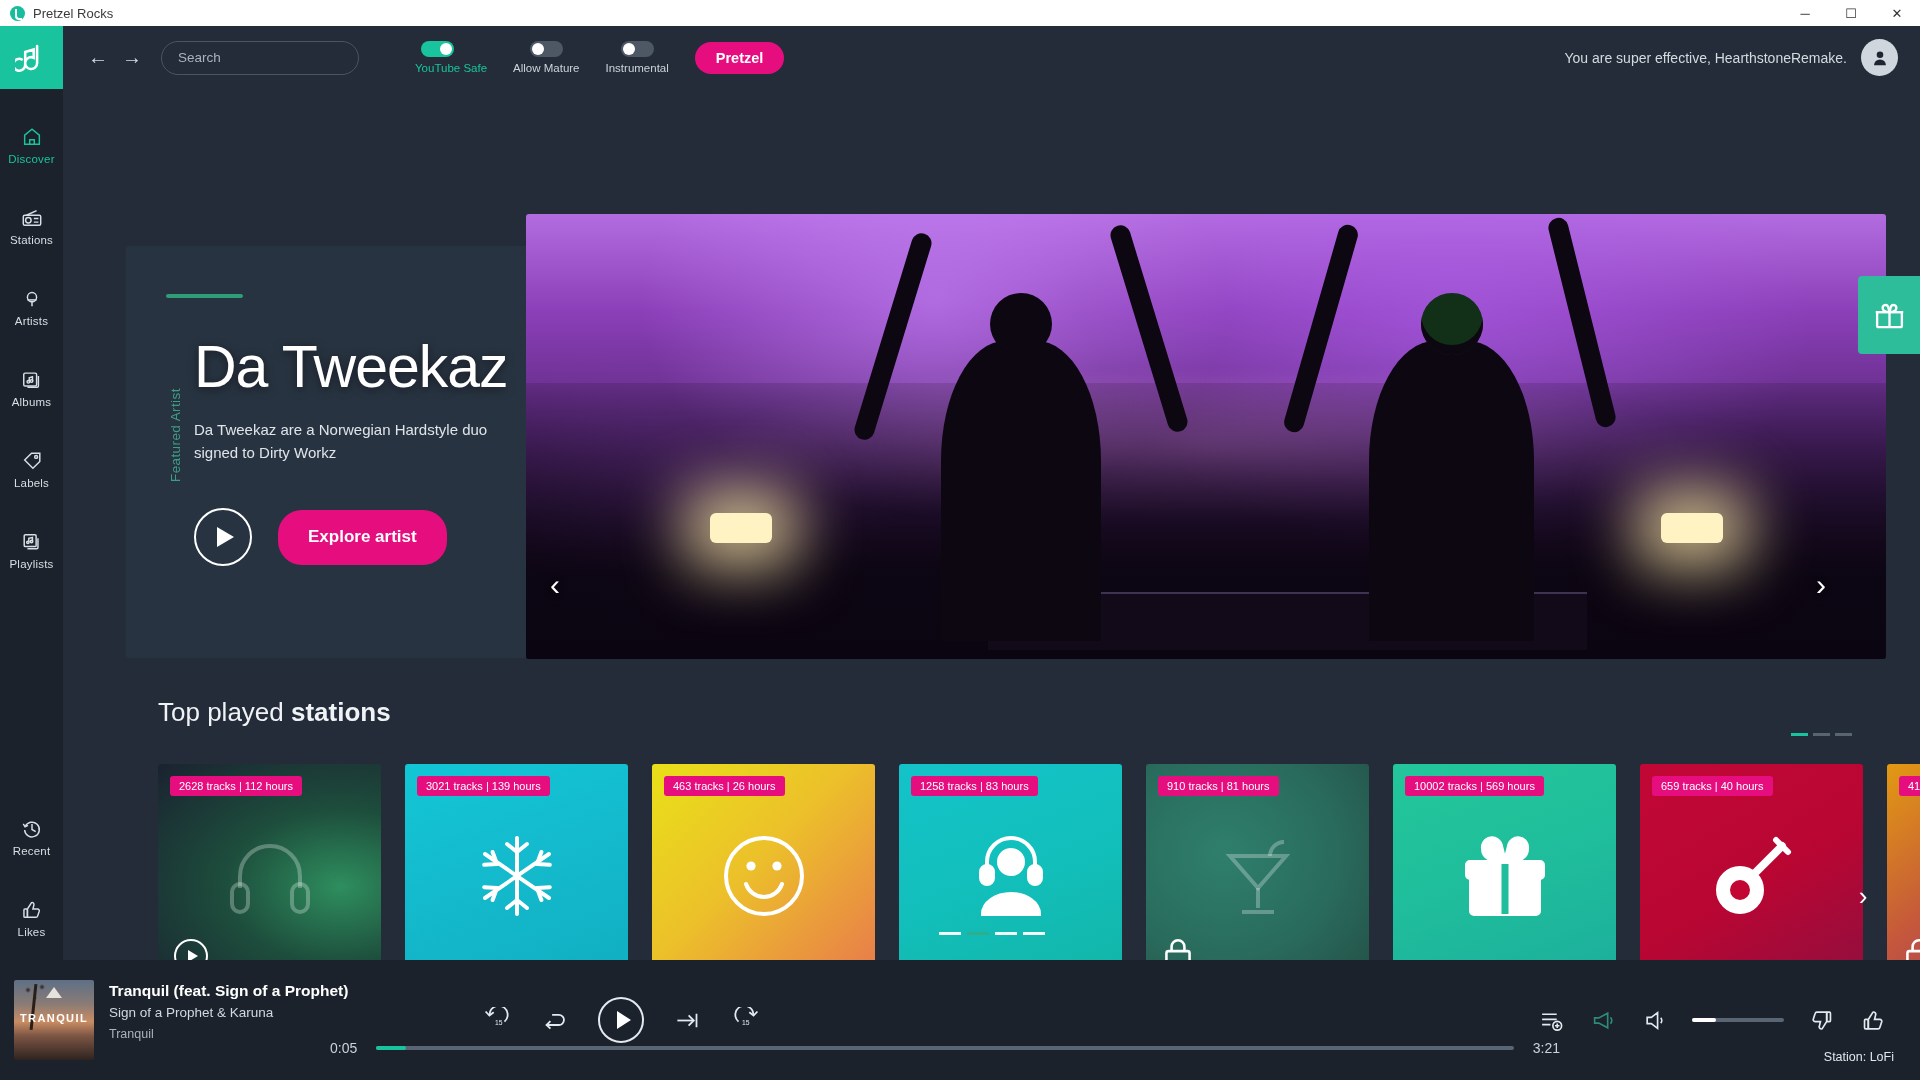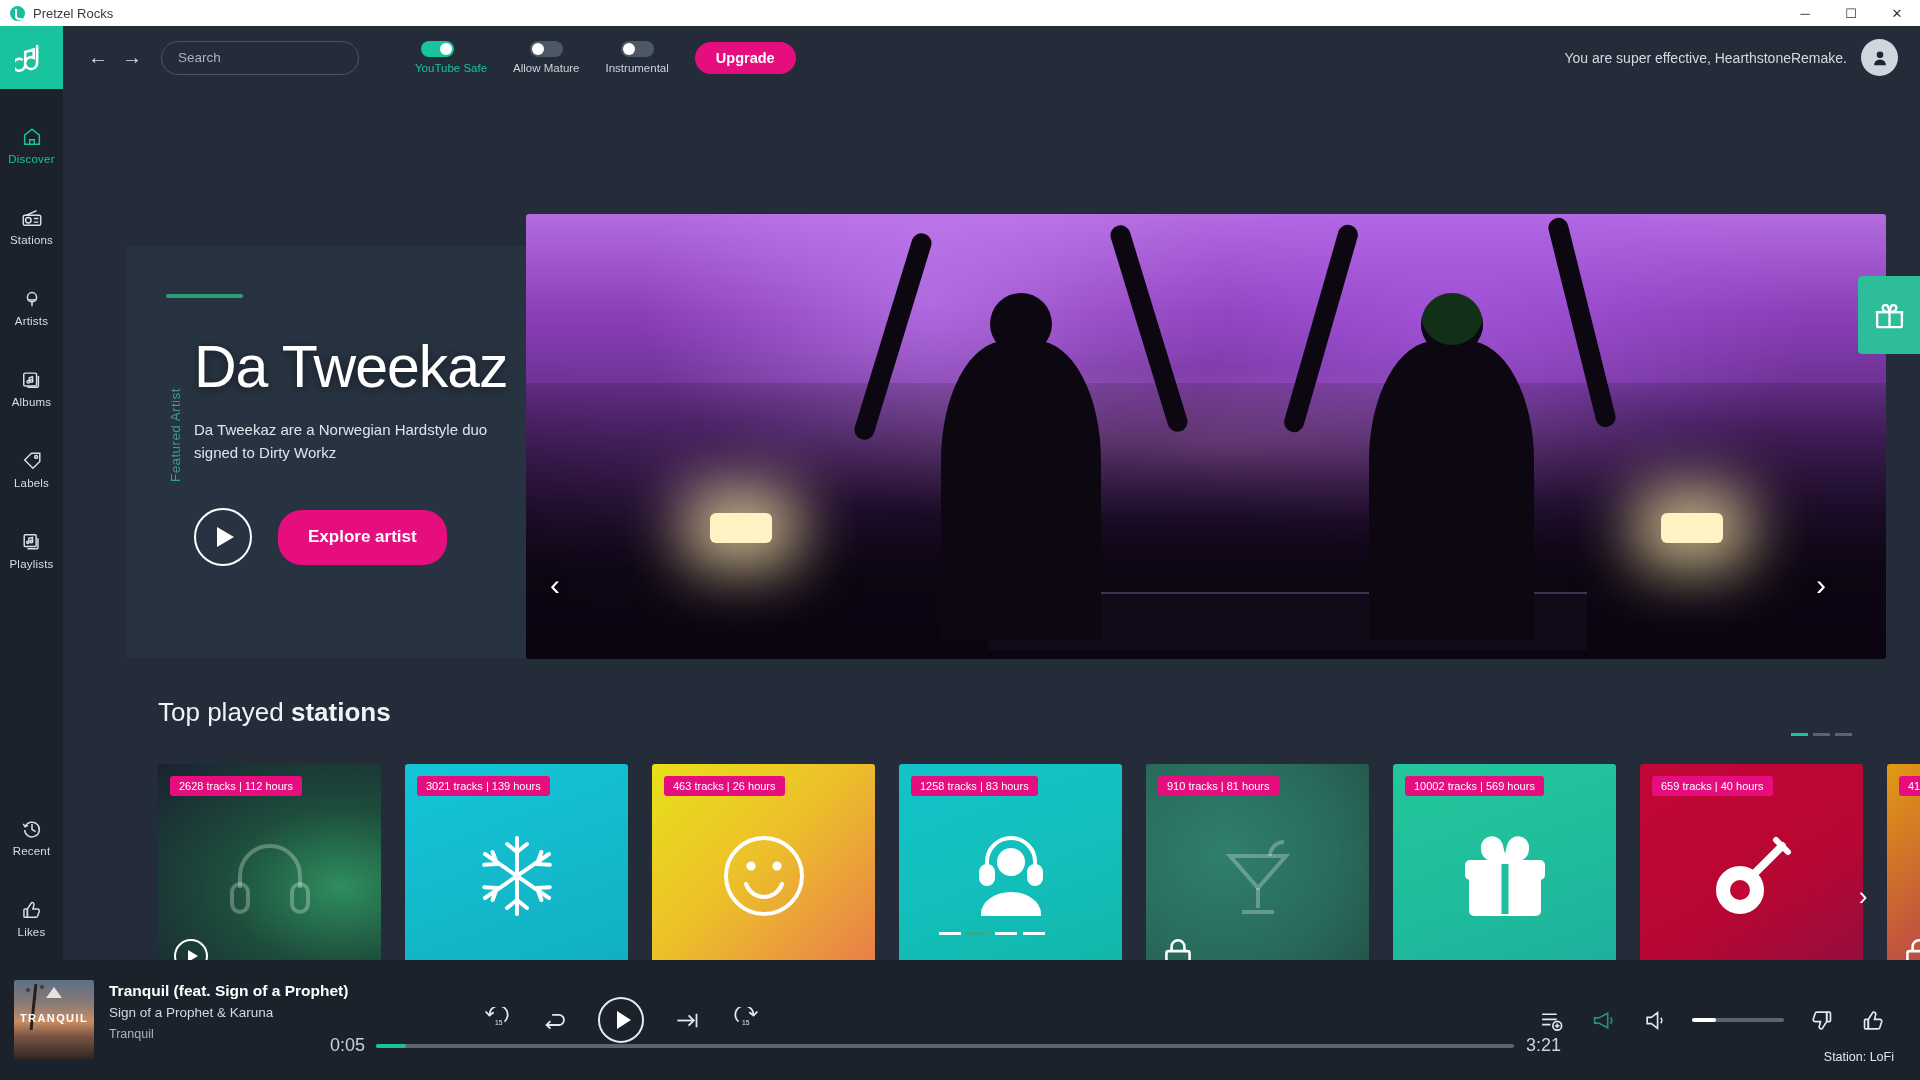--- a/index.html
+++ b/index.html
@@ -289,21 +289,21 @@
     cursor: pointer;
   }
   .pbtn svg { width: 27px; height: 27px; stroke: #e4e9ef; fill: none; stroke-width: 1.6; }
   .pbtn.big { width: 46px; height: 46px; border: 2px solid #e4e9ef; border-radius: 50%; }
   .pbtn.big .t {
     width: 0; height: 0; border-left: 14px solid #fff;
     border-top: 9px solid transparent; border-bottom: 9px solid transparent; margin-left: 5px;
   }
 
   .seek { position: absolute; left: 330px; right: 360px; bottom: 24px; display: flex; align-items: center; gap: 12px;}
-  .seek .t { font-size: 18px; color: #cbd2da; width: 34px; }
+  .seek .t { font-size: 14px; color: #cbd2da; width: 34px; }
   .seek .t.r { text-align: right; }
   .seek .bar { flex: 1; height: 4px; background: #5a6573; border-radius: 2px; position: relative; }
   .seek .bar .fill { position: absolute; left: 0; top: 0; bottom: 0; width: 2.6%; background: #19c39d; border-radius: 2px;}
 
   .pright { margin-left: auto; display: flex; align-items: center; gap: 22px; padding-right: 6px;}
   .pright .ic { width: 30px; height: 30px; display: flex; align-items: center; justify-content: center; cursor: pointer;}
   .pright .ic svg { width: 25px; height: 25px; stroke: #e4e9ef; fill: none; stroke-width: 1.6; }
   .pright .ic.green svg { stroke: #2e8b74; }
   .vol { width: 92px; height: 4px; background: #5a6573; border-radius: 2px; position: relative; cursor: pointer;}
   .vol .fill { position: absolute; left:0; top:0; bottom:0; width: 26%; background: #fff; border-radius: 2px;}
@@ -435,21 +435,21 @@
         <div class="tg">
           <div class="sw"></div>
           <label>Allow Mature</label>
         </div>
         <div class="tg">
           <div class="sw"></div>
           <label>Instrumental</label>
         </div>
       </div>
 
-      <button class="upgrade">Upgrade</button>
+      <button class="upgrade">Pretzel</button>
 
       <div class="greet">You are super effective, HearthstoneRemake.</div>
       <div class="avatar">
         <svg viewBox="0 0 24 24">
           <circle cx="12" cy="8.5" r="3.6" fill="#1d2530" stroke="none"></circle>
           <path d="M5.5 20 a6.5 6.5 0 0 1 13 0" fill="#1d2530" stroke="none"></path>
         </svg>
       </div>
     </div>
 

